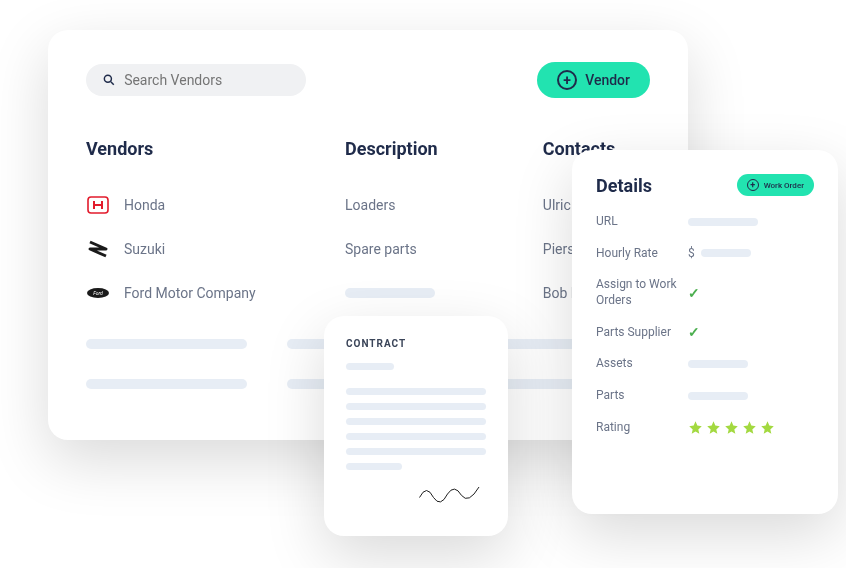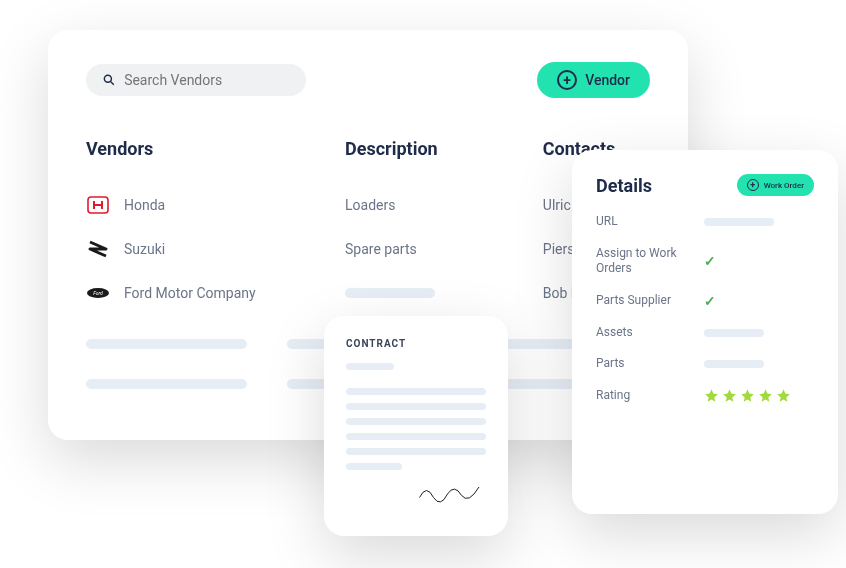--- a/index.html
+++ b/index.html
@@ -29,21 +29,21 @@
   .contract-card .line { height: 7px; background: #e7edf5; border-radius: 4px; margin-bottom: 8px; }
   .sig { text-align: right; margin-top: 10px; }
   .sig svg { width: 70px; height: 28px; }
 
   .details-card { top: 150px; left: 572px; width: 266px; height: 364px; padding: 24px 24px; }
   .details-header { display: flex; justify-content: space-between; align-items: center; margin-bottom: 18px; }
   .details-header h3 { font-size: 18px; font-weight: 700; color: #1f2b4a; }
   .wo-btn { display: flex; align-items: center; background: #22e3b0; border-radius: 16px; padding: 5px 10px; cursor: pointer; }
   .wo-btn .plus-circ { width: 12px; height: 12px; border: 1.5px solid #1f2b4a; border-radius: 50%; display: flex; align-items: center; justify-content: center; margin-right: 5px; font-weight: bold; color: #1f2b4a; font-size: 9px; line-height: 1; }
   .wo-btn .lbl { font-size: 8px; color: #1f2b4a; font-weight: 500; text-align: right; }
-  .drow { display: flex; align-items: center; margin-bottom: 16px; gap: 16px; }
+  .drow { display: flex; align-items: center; margin-bottom: 16px; }
   .drow .dlabel { font-size: 12px; color: #6b7488; width: 92px; line-height: 1.3; }
   .drow .dval { font-size: 12px; color: #4b5568; flex: 1; display: flex; align-items: center; }
   .drow .ph { height: 8px; background: #e7edf5; border-radius: 5px; }
   .check { color: #4caf50; font-size: 14px; font-weight: bold; }
   .stars { display: flex; gap: 3px; }
   .star { width: 15px; height: 15px; }
   .star svg { fill: #a3d940; width: 100%; height: 100%; }
 </style>
 </head>
 <body>
@@ -154,20 +154,27 @@
       <span class="lbl">Work Order</span>
     </div>
   </div>
   <div class="drow">
     <div class="dlabel">URL</div>
     <div class="dval">
         <div class="ph" style="width:70px"></div>
       </div>
   </div>
   <div class="drow">
+    <div class="dlabel">Hourly Rate</div>
+    <div class="dval">
+        <span style="margin-right:6px;color:#6b7488">$</span>
+        <div class="ph" style="width:50px"></div>
+      </div>
+  </div>
+  <div class="drow">
     <div class="dlabel">Assign to Work Orders</div>
     <div class="dval">
         <span class="check">✓</span>
       </div>
   </div>
   <div class="drow">
     <div class="dlabel">Parts Supplier</div>
     <div class="dval">
         <span class="check">✓</span>
       </div>

